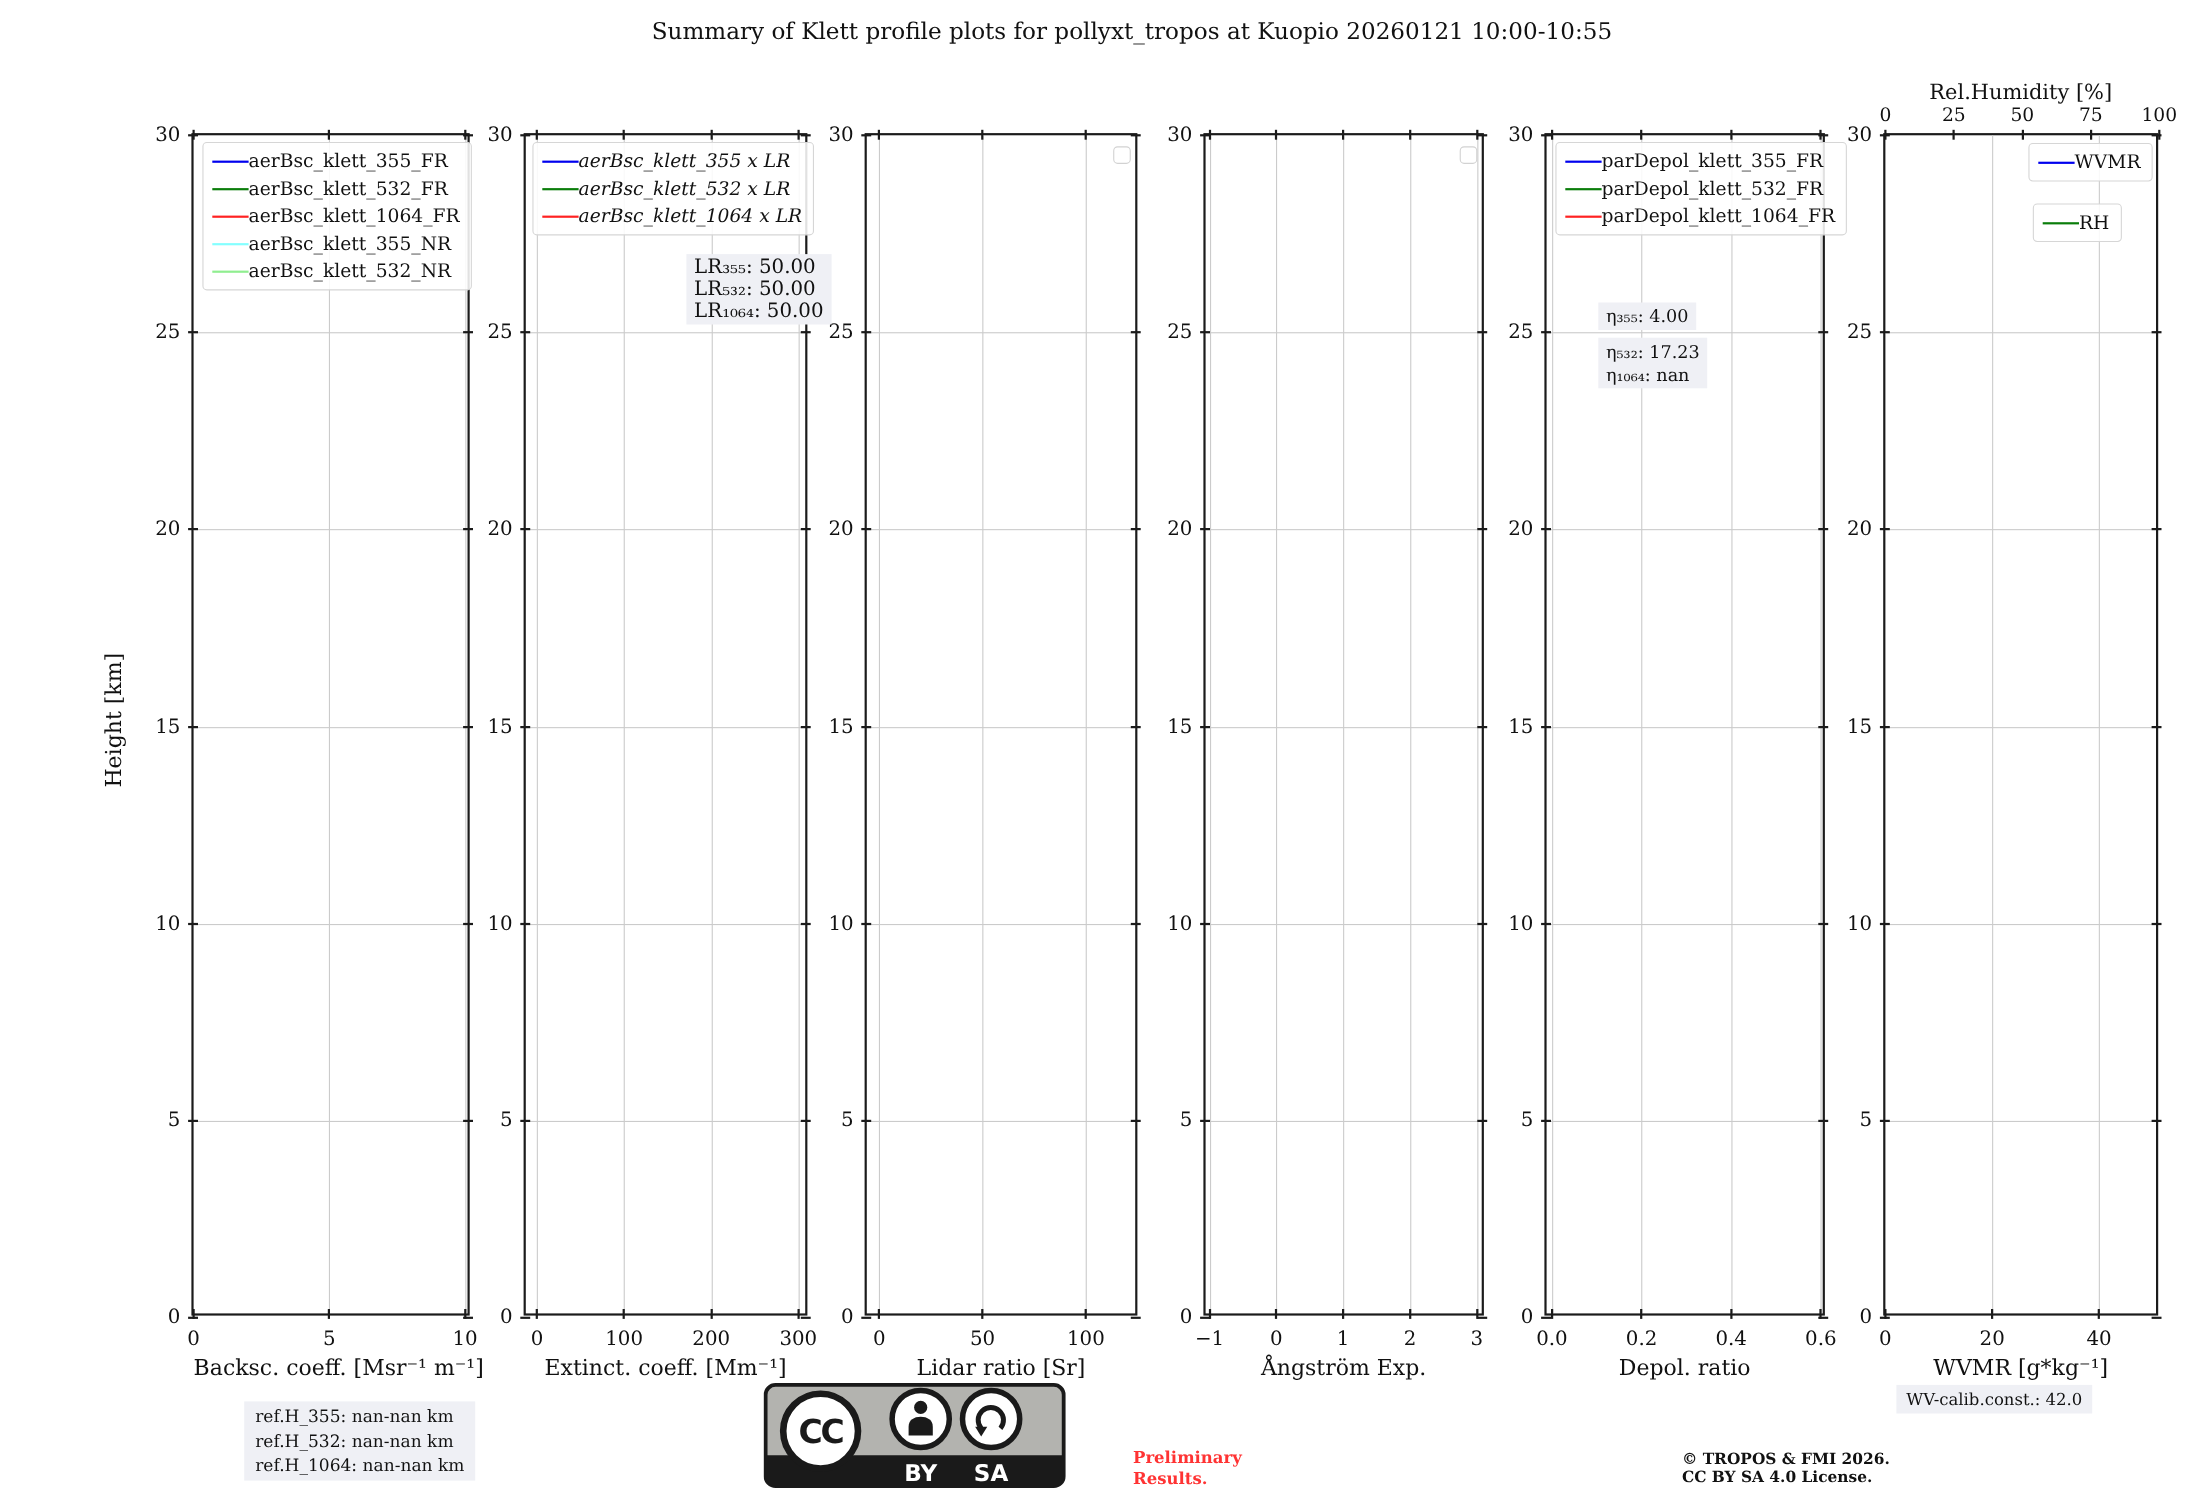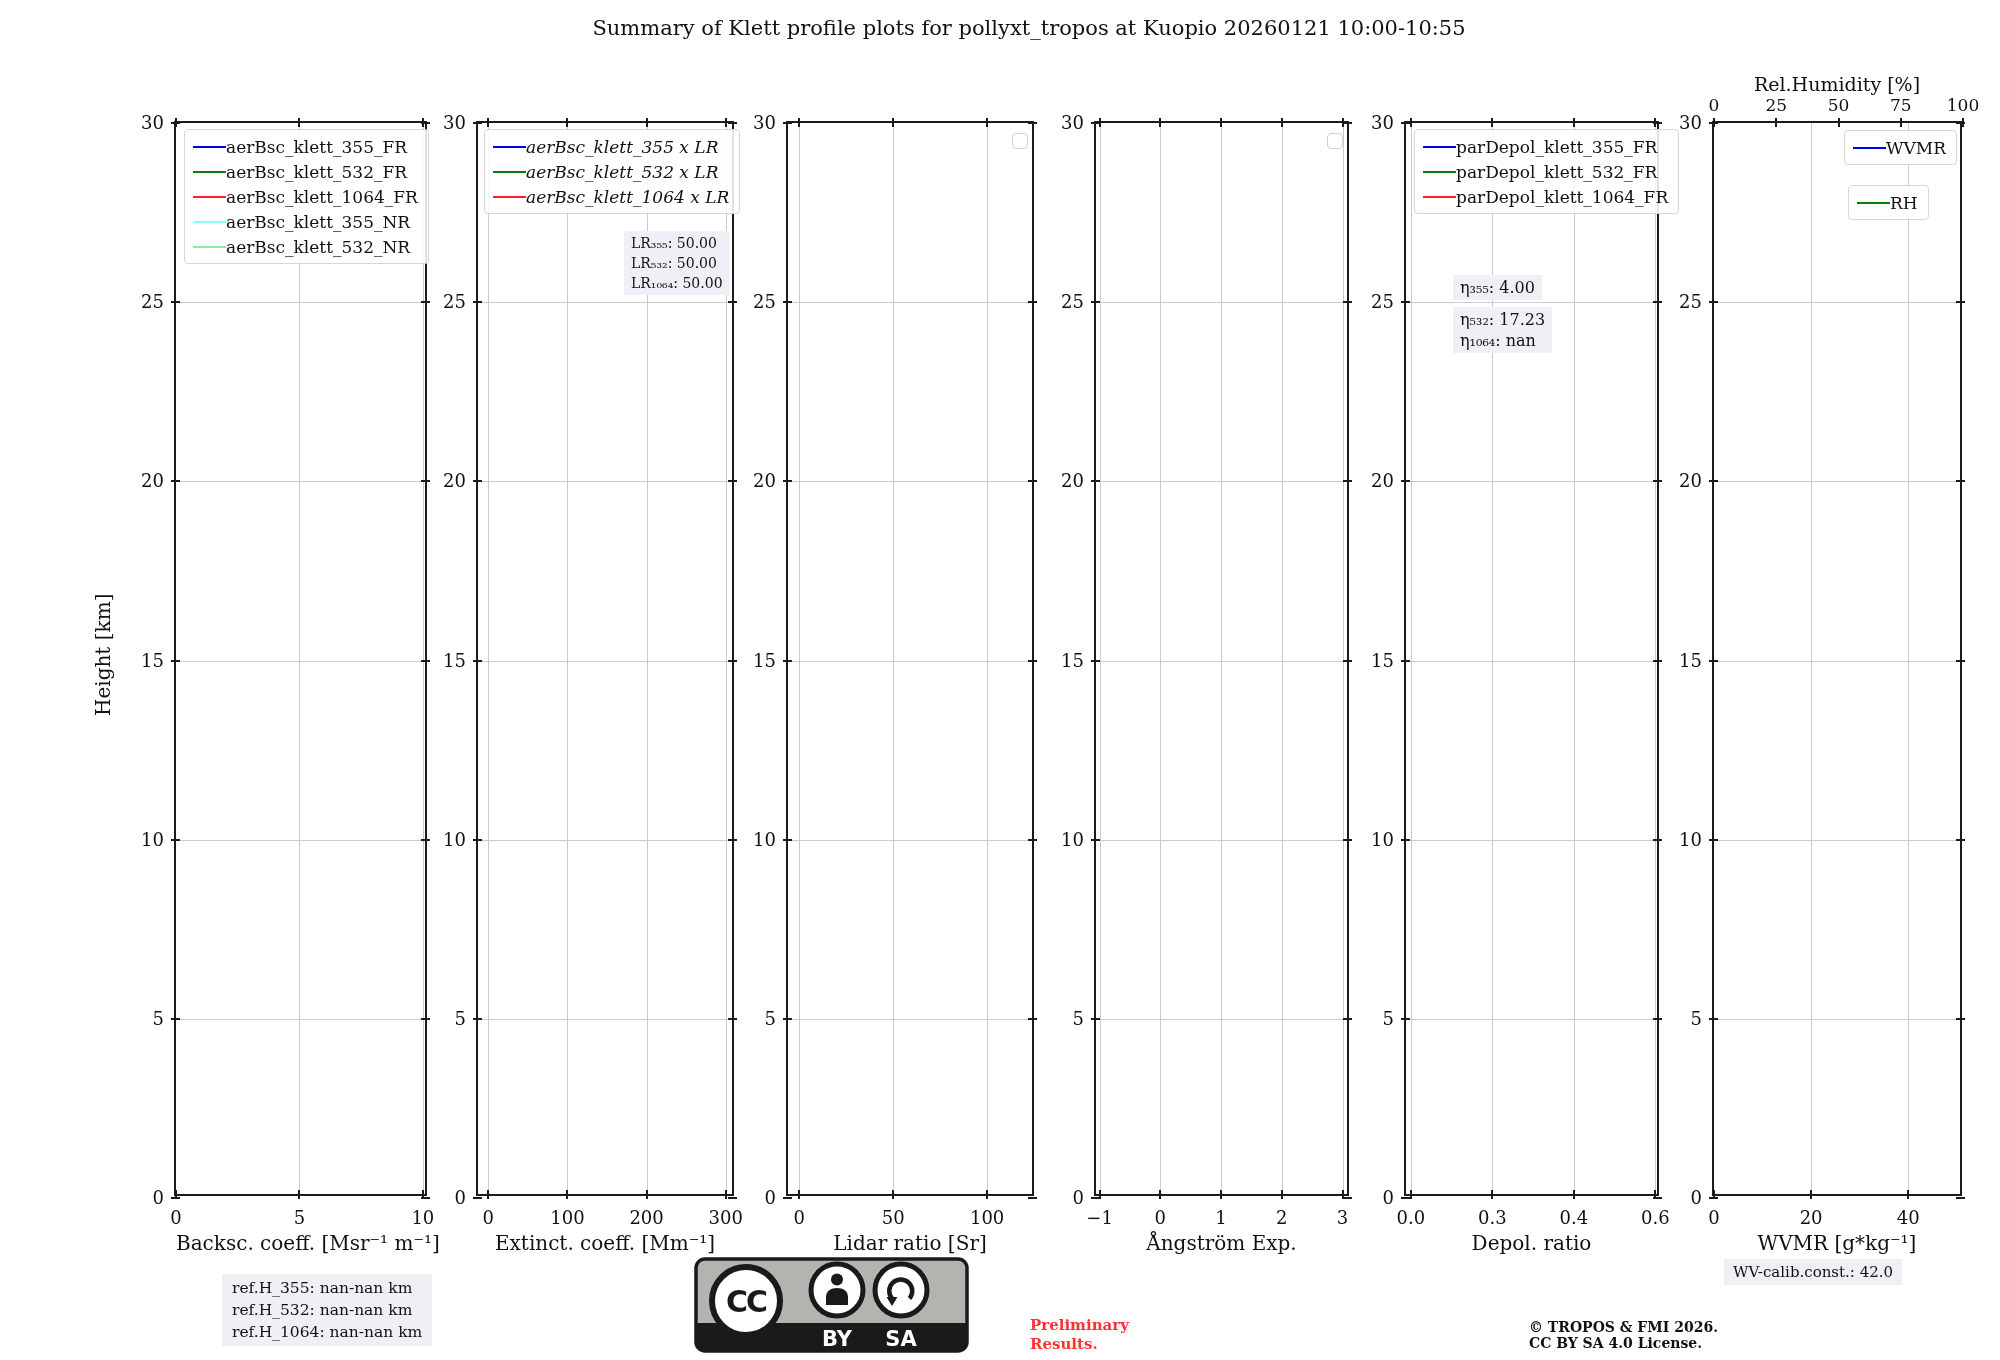--- a/index.html
+++ b/index.html
@@ -22,21 +22,21 @@
   .toplabel{position:absolute;top:-50px;left:0;width:100%;text-align:center;font-size:19px;white-space:nowrap;}
   .topticklab{position:absolute;top:-28px;transform:translateX(-50%);font-size:17px;}
   .legend{position:absolute;background:rgba(255,255,255,.87);border:1px solid #d6d6d6;border-radius:4px;
           padding:4px 10px 4px 8px;z-index:5;}
   .lrow{display:flex;align-items:center;gap:0;height:25px;}
   .sw{display:inline-block;width:33px;height:0;border-top:2.4px solid #000;}
   .ltext{font-size:17px;white-space:nowrap;}
   .minileg{position:absolute;top:10px;right:4px;width:14px;height:14px;border:1px solid #d2d2d2;
            border-radius:4px;background:rgba(255,255,255,.8);z-index:5;}
   .ann{position:absolute;background:#eff0f5;padding:2px 7px;z-index:4;}
-  .ann div{font-size:14px;line-height:20px;white-space:nowrap;}
+  .ann div{font-size:18px;line-height:20px;white-space:nowrap;}
   .ann.eta div{font-size:16px;line-height:21px;}
   #refbox{position:absolute;left:193px;top:1274px;background:#eff0f5;padding:3px 10px;}
   #refbox div{font-size:15.5px;line-height:22px;white-space:nowrap;}
   #wvcalib{position:absolute;left:1695px;top:1259px;background:#eff0f5;padding:4px 9px;font-size:15px;white-space:nowrap;}
   #preliminary{position:absolute;left:1001px;top:1316px;color:#ff3333;font-weight:bold;font-size:15px;line-height:19px;}
   #copyright{position:absolute;left:1500px;top:1320px;font-weight:bold;font-size:14px;line-height:15.5px;}
   #ccbadge{position:absolute;left:665px;top:1257px;}
 </style>
 </head>
 <body>
@@ -290,21 +290,21 @@
         <div class="tk tkl" style="top: -1px;"></div>
         <div class="tk tkr" style="top: -1px;"></div>
         <div class="yticklab" style="top: -11px;">30</div>
         <div class="gv" style="left: 4.88818px;"></div>
         <div class="tk tkb" style="left: 3.88818px;"></div>
         <div class="tk tkt" style="left: 3.88818px;"></div>
         <div class="xticklab" style="left: 4.88818px; top: 1084px;">0.0</div>
         <div class="gv" style="left: 86.3578px;"></div>
         <div class="tk tkb" style="left: 85.3578px;"></div>
         <div class="tk tkt" style="left: 85.3578px;"></div>
-        <div class="xticklab" style="left: 86.3578px; top: 1084px;">0.3</div>
+        <div class="xticklab" style="left: 86.3578px; top: 1084px;">0.2</div>
         <div class="gv" style="left: 167.827px;"></div>
         <div class="tk tkb" style="left: 166.827px;"></div>
         <div class="tk tkt" style="left: 166.827px;"></div>
         <div class="xticklab" style="left: 167.827px; top: 1084px;">0.4</div>
         <div class="gv" style="left: 249.297px;"></div>
         <div class="tk tkb" style="left: 248.297px;"></div>
         <div class="tk tkt" style="left: 248.297px;"></div>
         <div class="xticklab" style="left: 249.297px; top: 1084px;">0.6</div>
         <div class="axxlabel" style="top: 1108px;">Depol. ratio</div>
         <div class="legend" style="left: 8px; top: 6px;">

